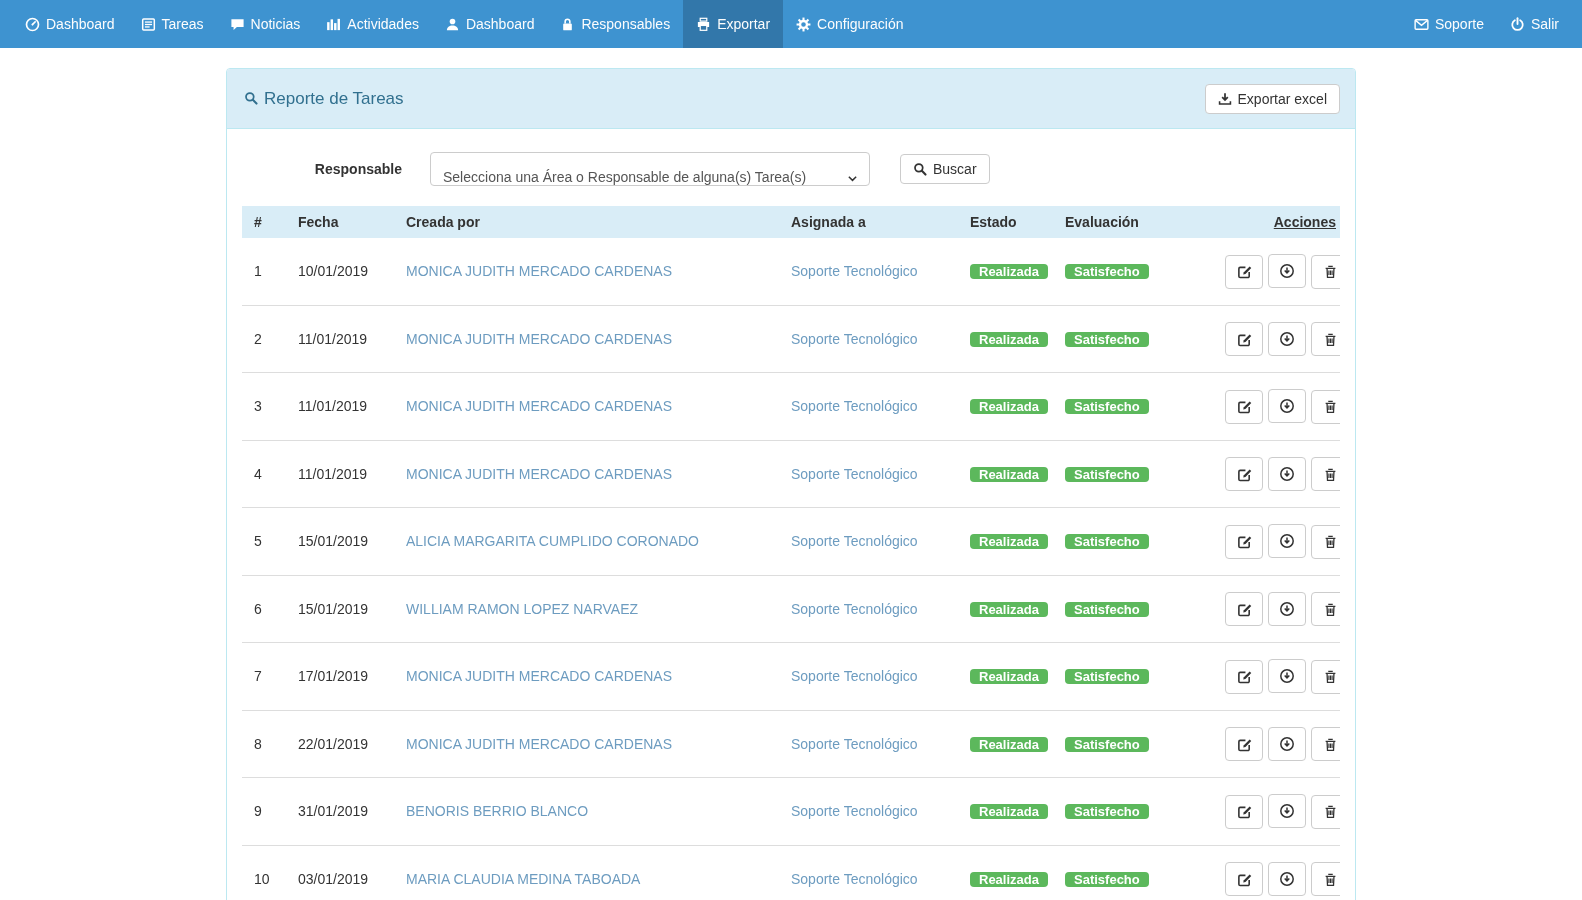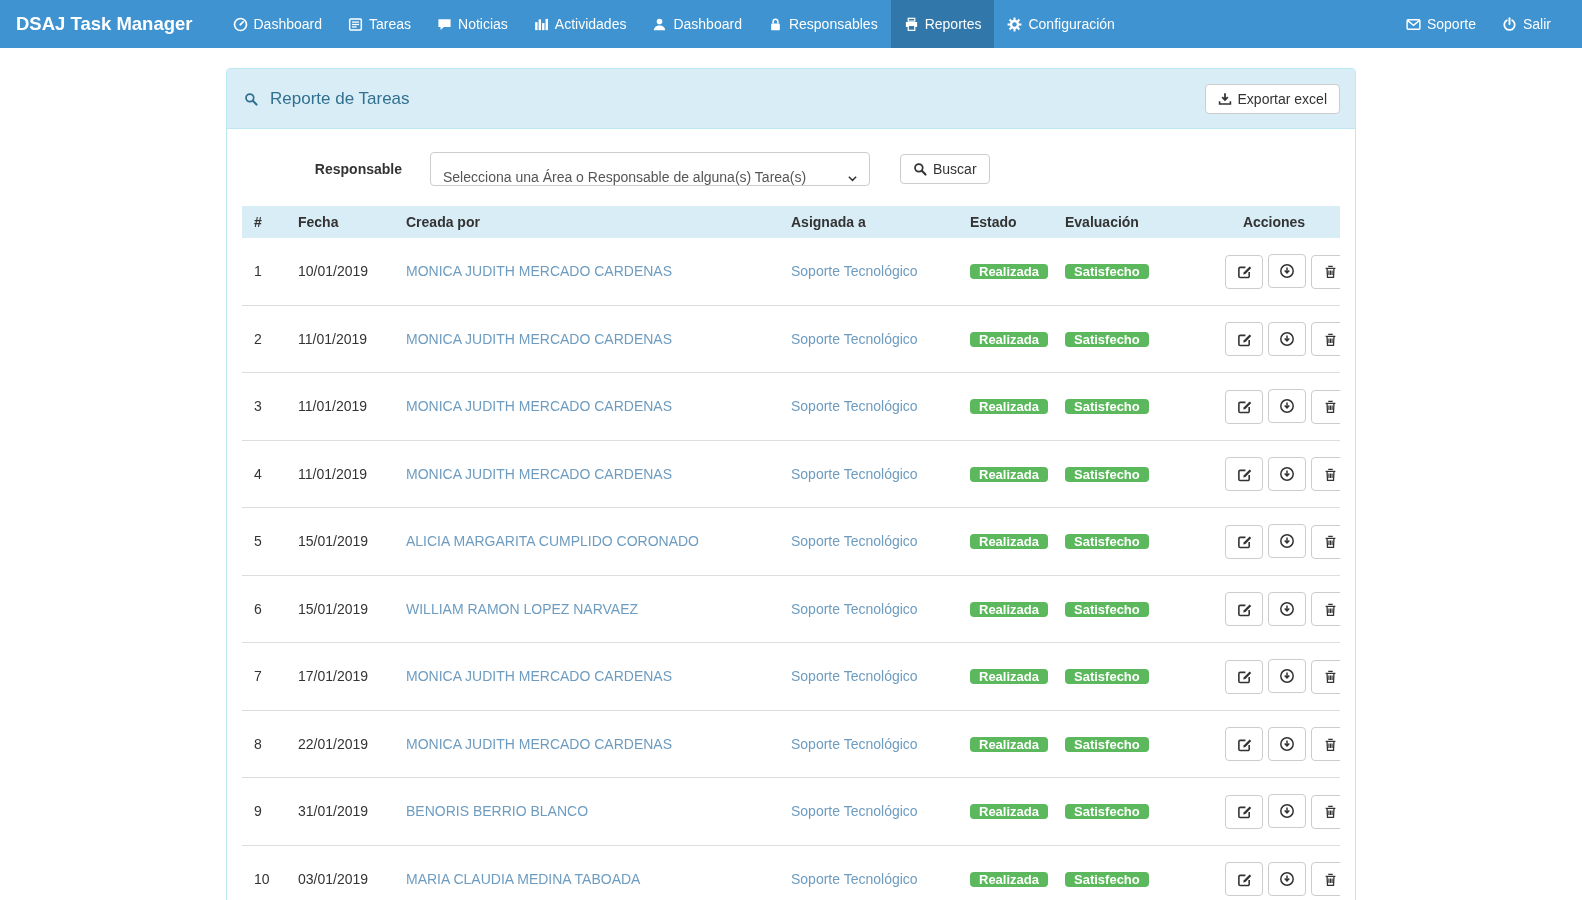--- a/index.html
+++ b/index.html
@@ -25,21 +25,21 @@
   }
   .brand {
     font-size: 18.5px;
     font-weight: bold;
     line-height: 48px;
     padding: 0 15px 0 16px;
     white-space: nowrap;
   }
   .nav-group { display: flex; align-items: stretch; }
   .nav-left { margin-left: 12px; }
-  .nav-right { margin-left: auto; padding-right: 18px; }
+  .nav-right { margin-left: auto; padding-right: 10px; }
   .nav-item {
     display: flex; align-items: center; gap: 6px;
     padding: 0 13px;
     font-size: 14px;
     color: #fdfdfd;
     cursor: pointer;
     text-decoration: none;
     white-space: nowrap;
   }
   .nav-item.active { background: var(--navbar-active, #3277aa); }
@@ -57,21 +57,21 @@
     background: var(--panel-heading-bg, #d9edf7);
     border-bottom: 1px solid var(--panel-border, #bce8f1);
     border-radius: 3px 3px 0 0;
     padding: 12px 15px;
     display: flex;
     align-items: center;
     justify-content: space-between;
     min-height: 60px;
   }
   .panel-title {
-    display: flex; align-items: center; gap: 10px;
+    display: flex; gap: 4px;
     font-size: 17px;
     color: var(--heading-text, #31708f);
   }
   .btn {
     display: inline-flex; align-items: center; gap: 6px;
     background: #fff;
     border: 1px solid #ccc;
     border-radius: 4px;
     padding: 6px 12px;
     font-size: 14px;
@@ -105,21 +105,21 @@
     padding: 8px;
     font-size: 14px;
     color: #333;
   }
   table.report th:nth-child(1), table.report td:nth-child(1) { width: 48px; padding-left: 12px; }
   table.report th:nth-child(2) { width: 108px; }
   table.report th:nth-child(3) { width: 385px; }
   table.report th:nth-child(4) { width: 179px; }
   table.report th:nth-child(5) { width: 95px; }
   table.report th:nth-child(6) { width: 155px; }
-  table.report th:nth-child(7) { text-align: center; padding-right: 12px; }
+  table.report th:nth-child(7) { text-align: right; padding-right: 4px; text-decoration: underline; }
   table.report td {
     padding: 16px 8px;
     border-top: 1px solid #ddd;
     font-size: 14px;
     vertical-align: middle;
     overflow: hidden;
     white-space: nowrap;
   }
   table.report tr:first-child td { border-top: none; }
   table.report tbody tr:last-child td { border-bottom: 1px solid #ddd; }
@@ -142,21 +142,20 @@
     border-radius: 4px;
     color: #333;
     margin-left: 5px;
     cursor: pointer;
   }
 </style>
 </head>
 <body>
 
 <nav class="navbar">
-  <div class="brand">DSAJ Task Manager</div>
   <div class="nav-group nav-left">
       <a class="nav-item">
         <span class="icon">
           <svg width="15" height="15" viewBox="0 0 16 16">
             <circle cx="8" cy="8" r="6.4" fill="none" stroke="currentColor" stroke-width="1.8"></circle>
             <line x1="8" y1="8" x2="10.8" y2="5.2" stroke="currentColor" stroke-width="1.8" stroke-linecap="round"></line>
             <circle cx="8" cy="8" r="1" fill="currentColor"></circle>
           </svg>
         </span>
         <span>Dashboard</span>
@@ -210,21 +209,21 @@
         <span>Responsables</span>
       </a>
       <a class="nav-item active">
         <span class="icon">
           <svg width="15" height="15" viewBox="0 0 16 16">
             <rect x="4.5" y="1.4" width="7" height="3" fill="none" stroke="currentColor" stroke-width="1.3"></rect>
             <path d="M2 5.4h12v5.2h-2.5V9h-7v1.6H2z" fill="currentColor"></path>
             <rect x="4.5" y="9" width="7" height="5.2" fill="none" stroke="currentColor" stroke-width="1.3"></rect>
           </svg>
         </span>
-        <span>Reportes</span>
+        <span>Exportar</span>
       </a>
       <a class="nav-item">
         <span class="icon">
           <svg width="15" height="15" viewBox="0 0 16 16">
             <g fill="currentColor">
               <rect x="6.9" y="0.6" width="2.2" height="3.6"></rect>
               <rect x="6.9" y="11.8" width="2.2" height="3.6"></rect>
               <rect x="0.6" y="6.9" width="3.6" height="2.2"></rect>
               <rect x="11.8" y="6.9" width="3.6" height="2.2"></rect>
               <g transform="rotate(45 8 8)">

